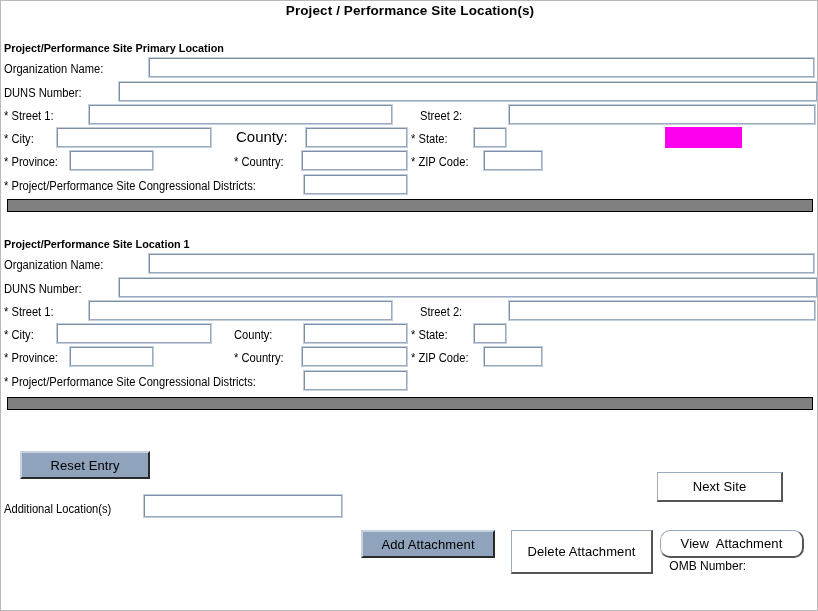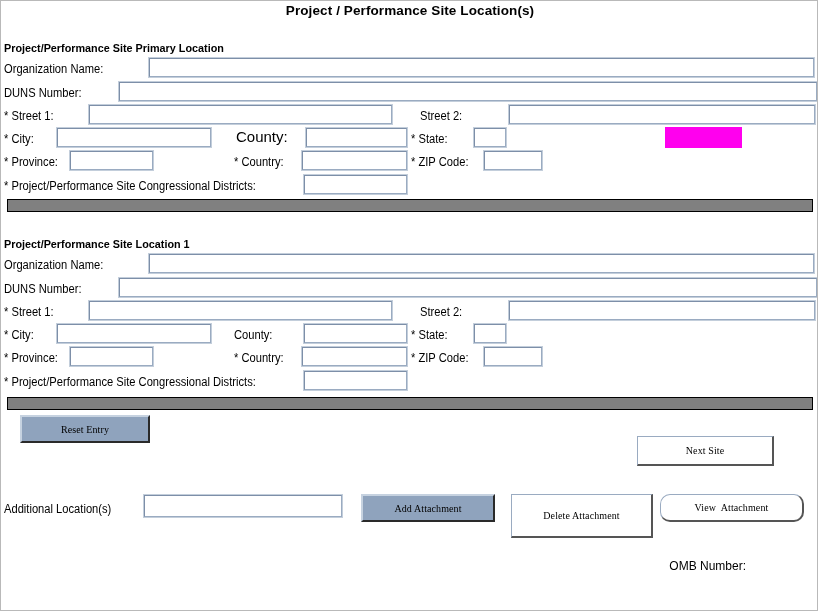--- a/index.html
+++ b/index.html
@@ -89,29 +89,30 @@
     position: absolute;
     background: #808080;
     border: 1px solid #000000;
     box-sizing: border-box;
   }
 
   
   .btn {
     position: absolute;
     box-sizing: border-box;
-    font-family: Liberation Serif, serif;
-    font-size: 10px;
+    font-family: Liberation Sans, sans-serif;
+    font-size: 13px;
     color: #000000;
     display: flex;
     align-items: center;
     justify-content: center;
     white-space: pre;
     cursor: default;
     letter-spacing: 0.1px;
+    margin-top: 36px;
   }
   .btn.blue {
     background: #8fa3bd;
     border-top: 2px solid #c6d2e0;
     border-left: 2px solid #c6d2e0;
     border-right: 2px solid #2a2a2a;
     border-bottom: 2px solid #2a2a2a;
   }
   .btn.white {
     background: #ffffff;
@@ -198,21 +199,21 @@
   <div class="lbl cond" style="left:410px; top:350px;">* ZIP Code:</div>
   <input class="fld" style="left: 483px; top: 346px; width: 58px; height: 19px;" value="">
 
   <div class="lbl cond" style="left:3px; top:374px;">* Project/Performance Site Congressional Districts:</div>
   <input class="fld" style="left: 303px; top: 370px; width: 103px; height: 19px;" value="">
 
   <div class="sep-bar" style="left:6px; top:396px; width:806px; height:13px;"></div>
 
   <div class="btn blue" style="left:19px; top:414px; width:130px; height:28px;">Reset Entry</div>
 
-  <div class="btn white" style="left:636px; top:435px; width:137px; height:30px;">Next Site</div>
+  <div class="btn white" style="left:656px; top:435px; width:126px; height:30px;">Next Site</div>
 
   <div class="lbl cond" style="left:3px; top:501px;">Additional Location(s)</div>
   <input class="fld" style="left: 143px; top: 494px; width: 198px; height: 22px;" value="">
 
   <div class="btn blue" style="left:360px; top:493px; width:134px; height:28px;">Add Attachment</div>
 
   <div class="btn white" style="left:510px; top:493px; width:142px; height:44px;">Delete Attachment</div>
 
   <div class="btn white" style="left:659px; top:493px; width:144px; height:28px;border-radius:10px;">View  Attachment</div>
 

